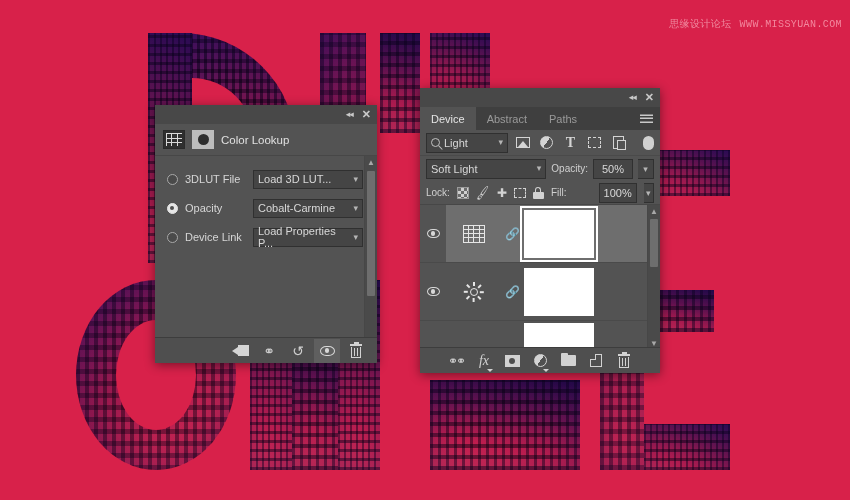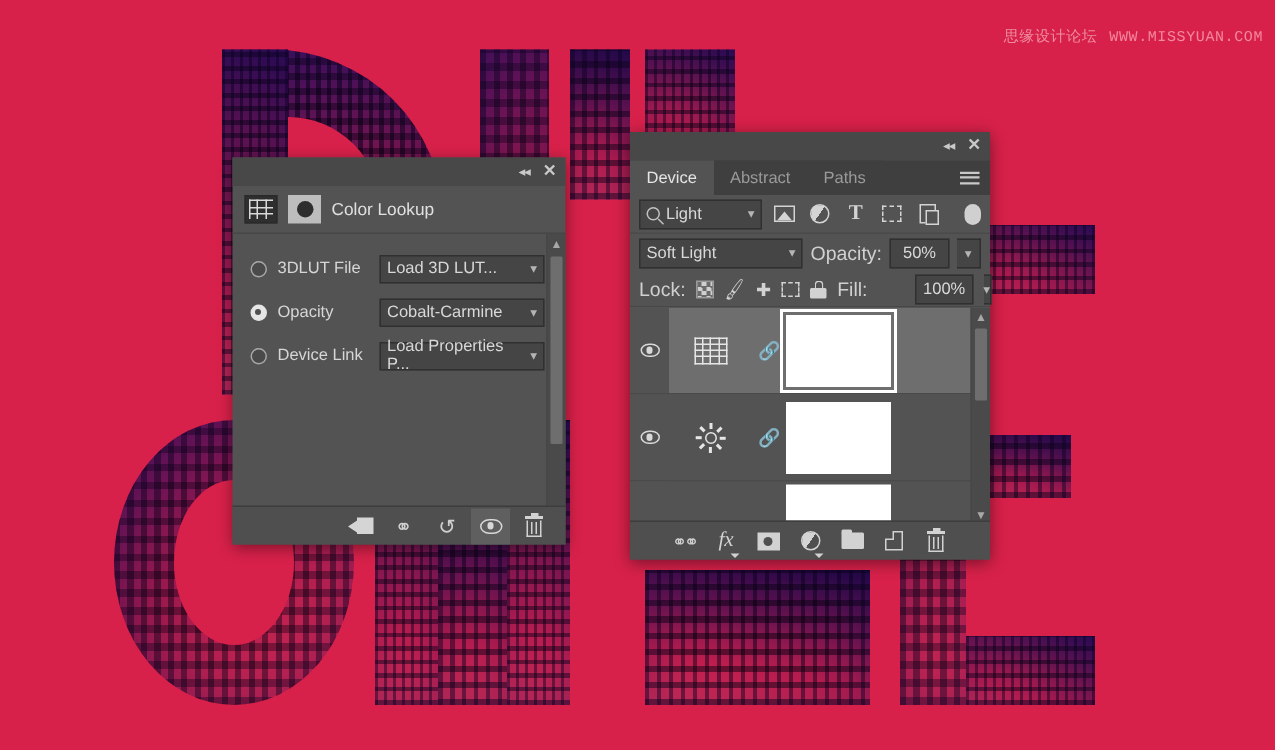--- a/index.html
+++ b/index.html
@@ -290,21 +290,21 @@
   }
   .toggle-knob {
     width:11px; height:14px; border-radius:6px; background:#d0d0d0;
     margin-left:auto; flex:0 0 auto; cursor:pointer;
   }
 
   #blend-row {
     height:25px; display:flex; align-items:center; gap:5px; padding:0 6px;
   }
   #blend-field { flex:1; height:20px; }
-  .mini-label { font-size:13px; color:#d0d0d0; white-space:nowrap; }
+  .mini-label { font-size:10px; color:#d0d0d0; white-space:nowrap; }
   #opacity-field { width:40px; height:20px; justify-content:center; }
   .stepper {
     width:16px; height:20px; background:#454545; border:1px solid #303030;
     border-left:none; display:flex; align-items:center; justify-content:center;
     color:#b5b5b5; font-size:9px; cursor:pointer;
   }
 
   #lock-row {
     height:24px; display:flex; align-items:center; gap:7px; padding:0 6px;
     border-bottom:1px solid #474747;

